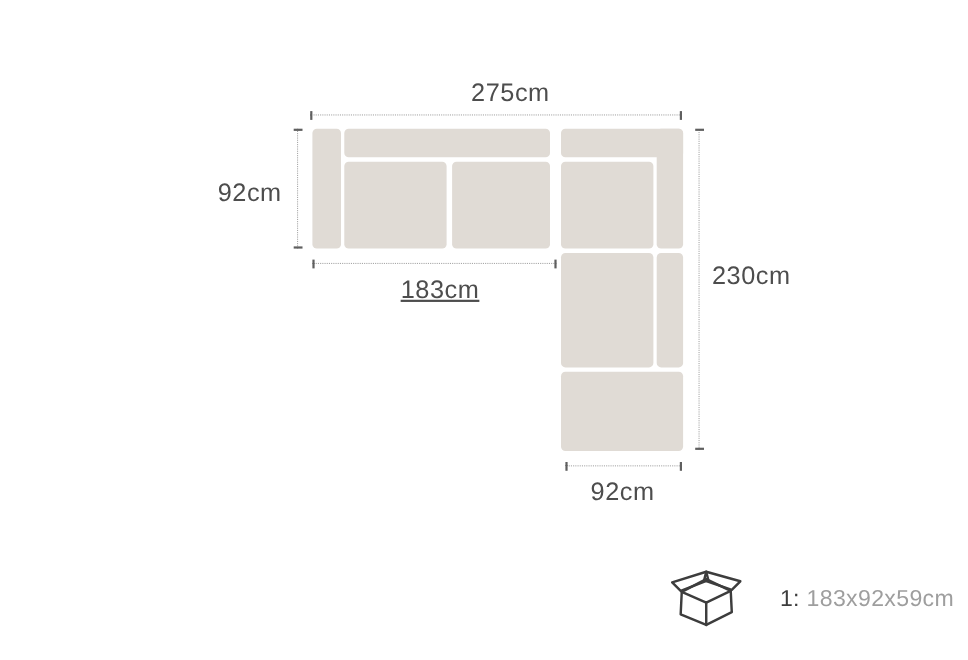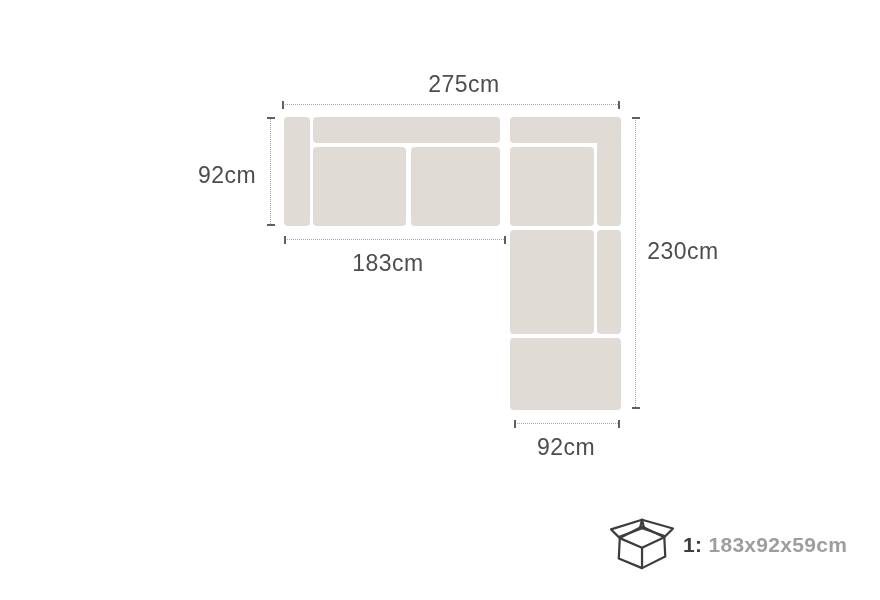--- a/index.html
+++ b/index.html
@@ -32,21 +32,21 @@
   .dim-v::after{bottom:0;}
   
   .dim-label{
     position:absolute;transform:translate(-50%,-50%);
     font-size:23px;letter-spacing:.5px;color:var(--label-text);
     white-space:nowrap;
   }
   
   .packaging{
     position:absolute;left:597px;top:512px;
-    display:flex;align-items:center;gap:6px;color:var(--pack-label);font-weight:bold;
+    display:flex;align-items:center;gap:32px;color:var(--pack-label);
   }
   .pack-lines{display:flex;flex-direction:column;}
   .pack-line{font-size:21px;line-height:31px;letter-spacing:.3px;white-space:nowrap;}
   .pack-index{color:var(--pack-label);}
   .pack-size{color:var(--pack-size);}
 </style>
 </head>
 <body>
 
 <div id="canvas">
@@ -65,21 +65,21 @@
   </div>
 
   <div class="dim-h" style="left:270px;top:104px;width:338px;"></div>
   <div class="dim-v" style="left:258px;top:117px;height:109px;"></div>
   <div class="dim-h" style="left:272px;top:239px;width:222px;"></div>
   <div class="dim-v" style="left:623px;top:117px;height:292px;"></div>
   <div class="dim-h" style="left:502px;top:423px;width:106px;"></div>
 
   <div class="dim-label" style="left:452px;top:84px;">275cm</div>
   <div class="dim-label" style="left:215px;top:175px;">92cm</div>
-  <div class="dim-label" style="left:376px;top:263px;">183cm</div>
+  <div class="dim-label" style="left:388px;top:263px;text-decoration:underline;">183cm</div>
   <div class="dim-label" style="left:671px;top:251px;">230cm</div>
   <div class="dim-label" style="left:554px;top:447px;">92cm</div>
 
   <div class="packaging">
     <span>
       <svg viewBox="0 0 70 62" width="68" height="60" aria-hidden="true">
         <g fill="none" stroke="currentColor" stroke-width="2.3" stroke-linejoin="round" stroke-linecap="round">
           <polyline points="11,27 10,48 34,58 58,46 57,26"></polyline>
           <line x1="34" y1="37" x2="34" y2="58"></line>
           <polygon points="34,15 57,26 34,37 11,27"></polygon>

